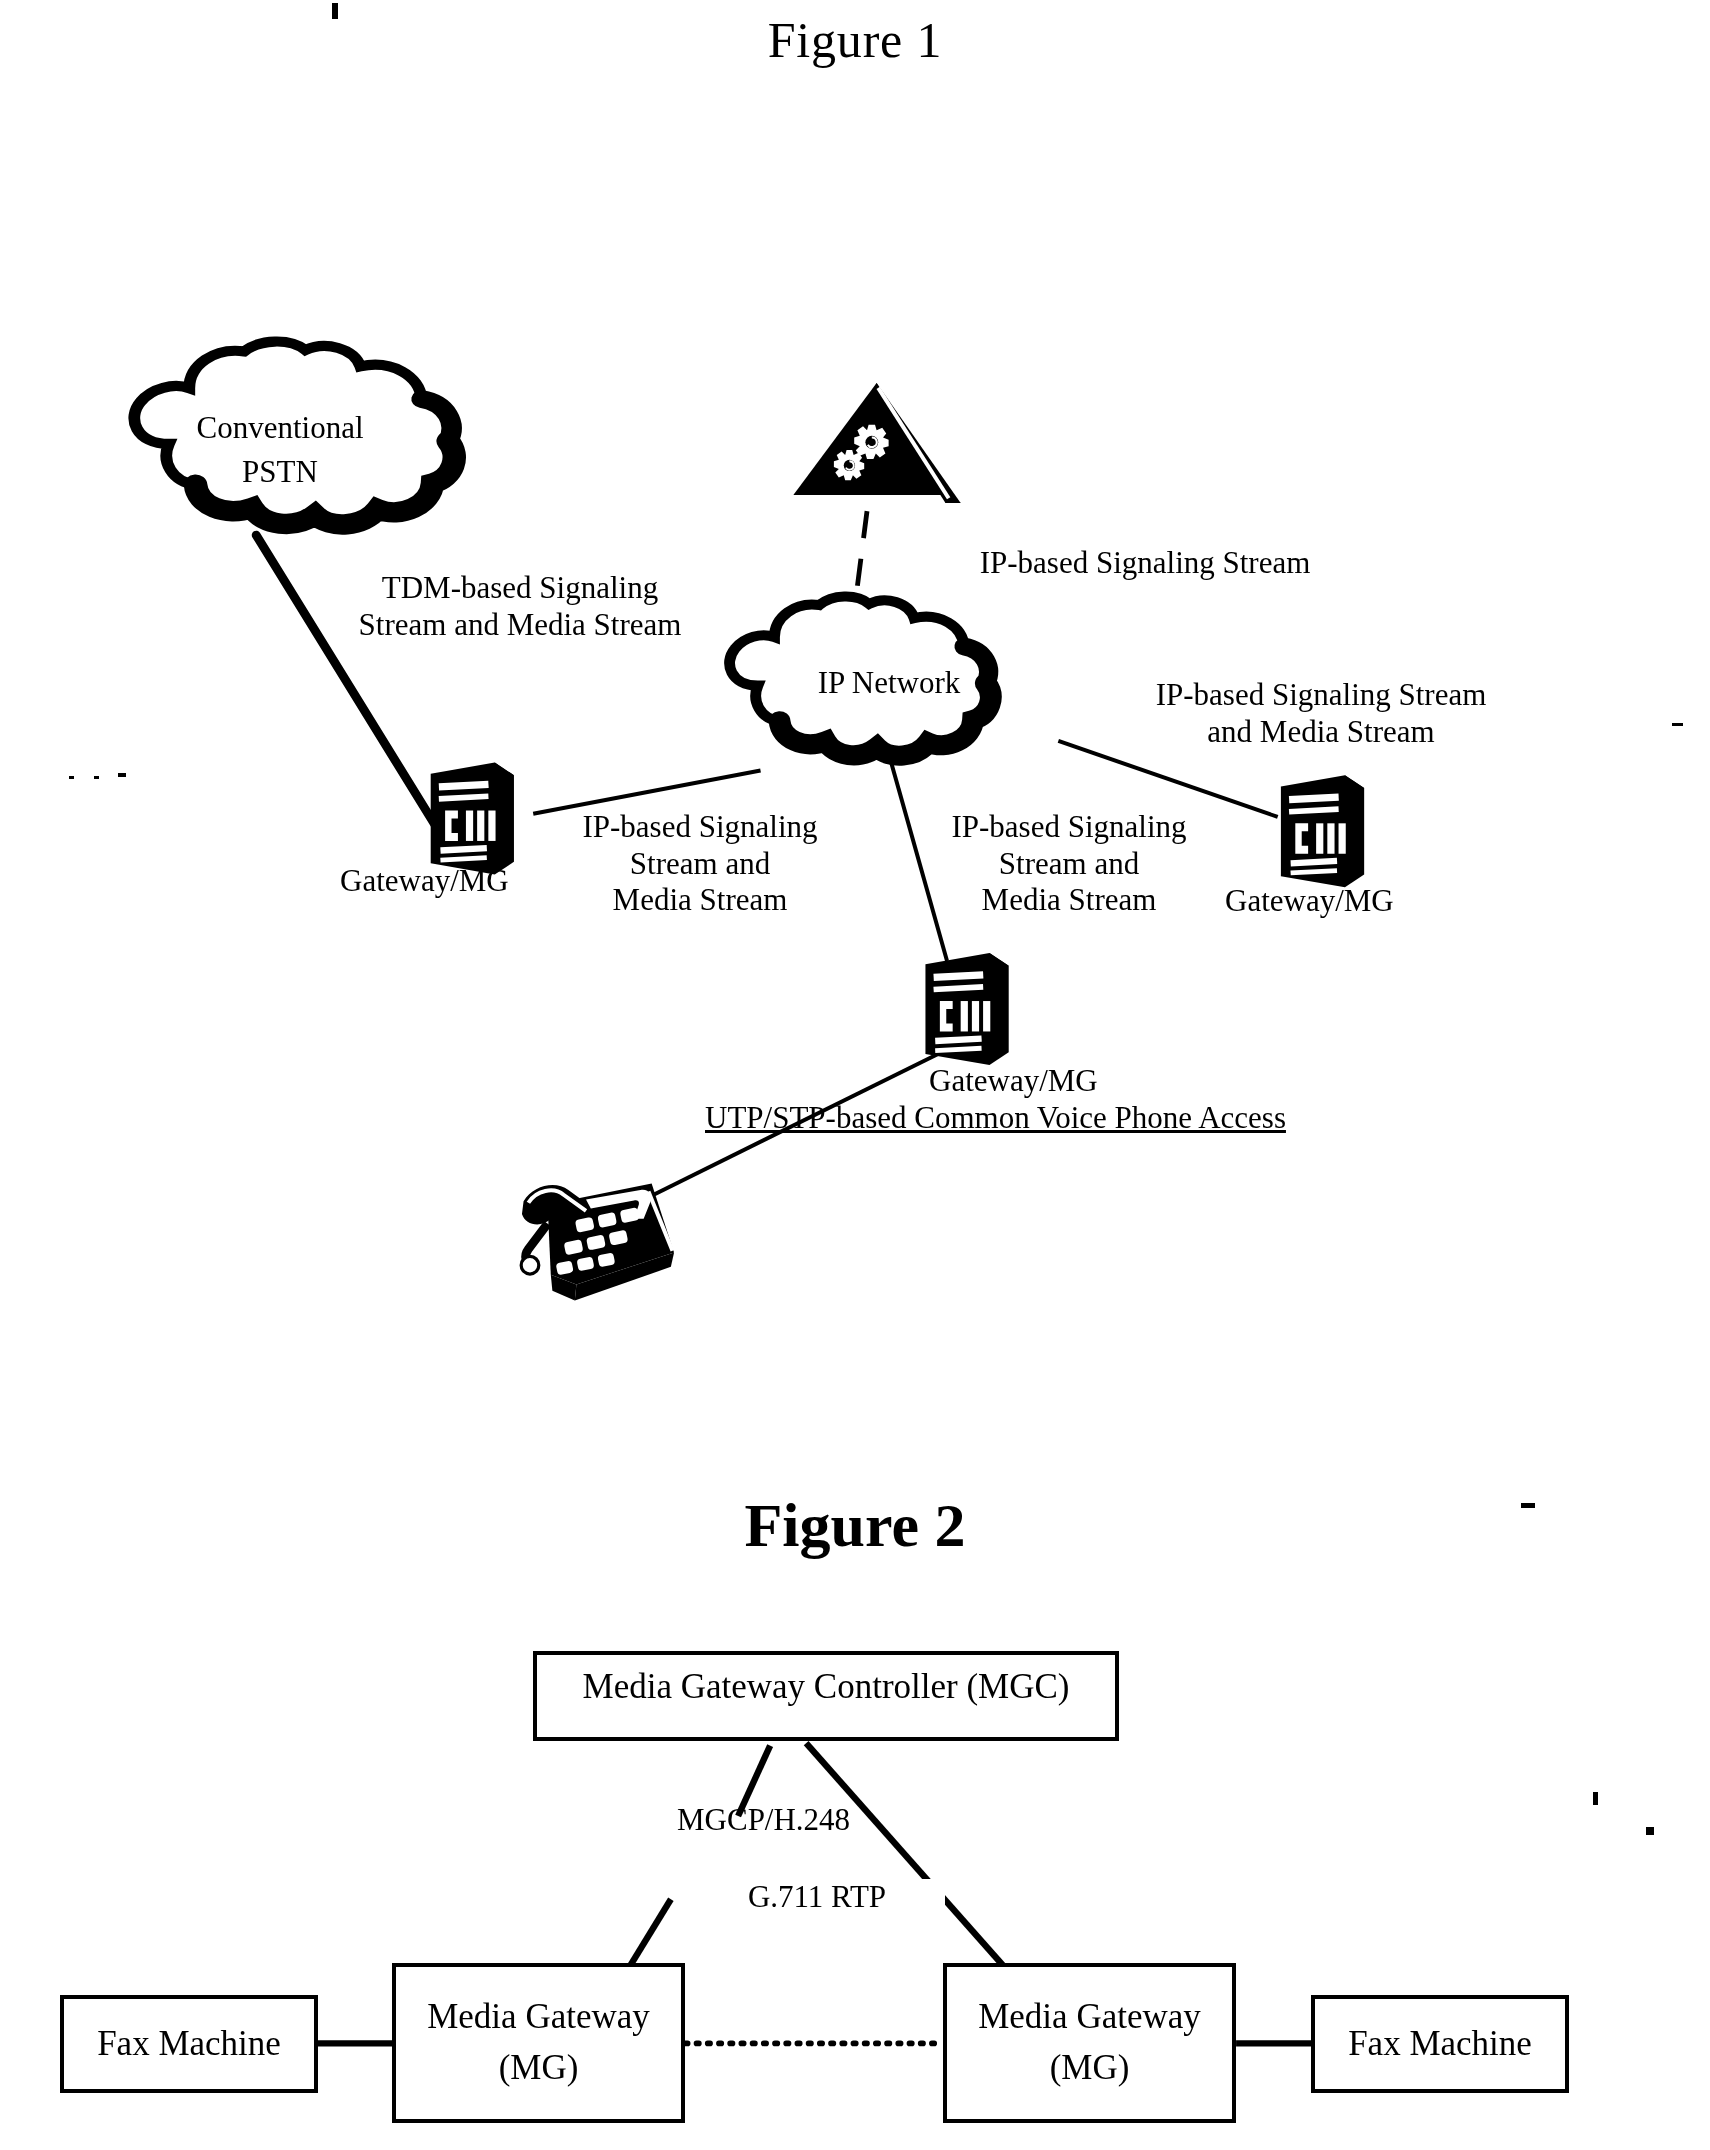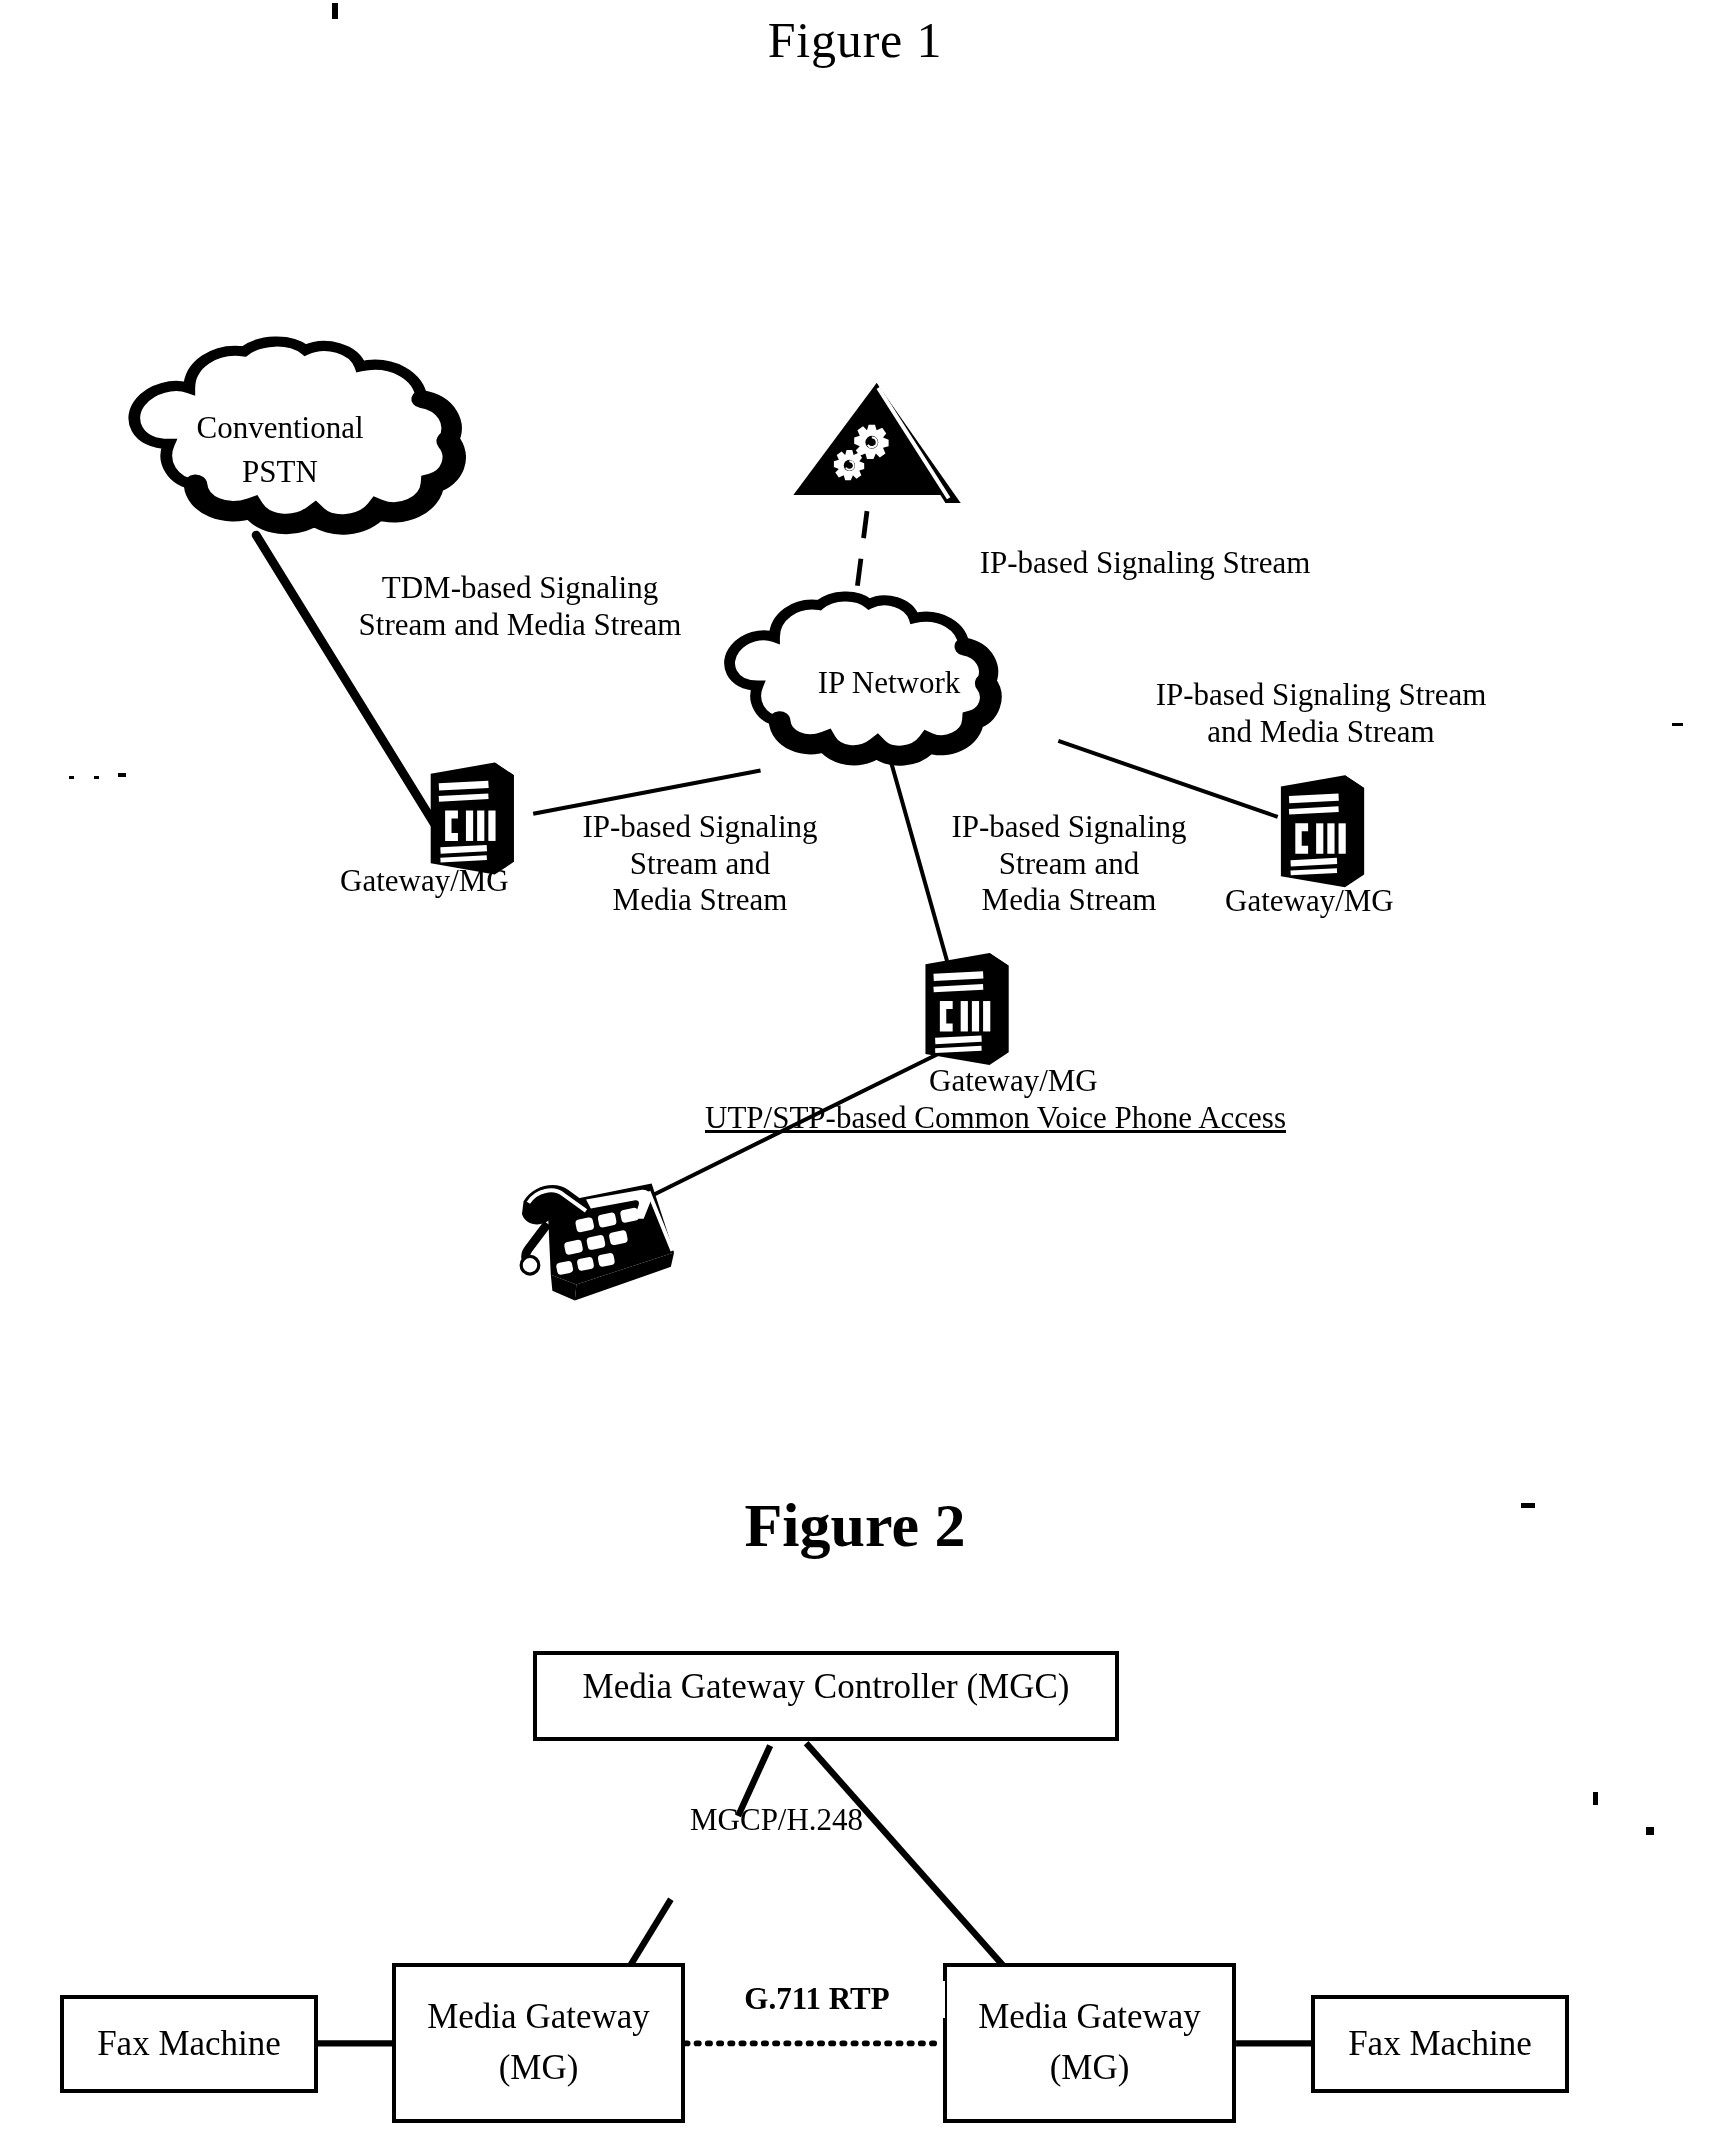--- a/index.html
+++ b/index.html
@@ -265,34 +265,34 @@
 
   <div class="txt lbl" style="left:929px; top:1063px; width:320px;">Gateway/MG</div>
 
   <div class="txt lbl" style="left:705px; top:1100px; width:881px;text-decoration:underline;">UTP/STP-based Common Voice Phone Access</div>
 
   <div class="txt fig-title-bold center" style="left:0; top:1489px; width:1710px;">Figure 2</div>
 
   <div class="box" style="left:533px; top:1651px; width:586px; height:90px;"></div>
   <div class="boxtext" style="left:533px; top:1651px; width:586px; height:73px;">Media Gateway Controller (MGC)</div>
 
-  <div class="txt lbl" style="left:677px; top:1802px; width:384px;margin-left:13px;">MGCP/H.248</div>
+  <div class="txt lbl" style="left:677px; top:1802px; width:384px;">MGCP/H.248</div>
 
   <div class="box" style="left:392px; top:1963px; width:293px; height:160px;"></div>
   <div class="boxtext" style="left:392px; top:1963px; width:293px; height:160px;">
       <div><span>Media Gateway</span><br><span>(MG)</span></div>
     </div>
 
   <div class="box" style="left:943px; top:1963px; width:293px; height:160px;"></div>
   <div class="boxtext" style="left:943px; top:1963px; width:293px; height:160px;">
       <div><span>Media Gateway</span><br><span>(MG)</span></div>
     </div>
 
   <div class="box" style="left:60px; top:1995px; width:258px; height:98px;"></div>
   <div class="boxtext" style="left:60px; top:1995px; width:258px; height:98px;">Fax Machine</div>
 
   <div class="box" style="left:1311px; top:1995px; width:258px; height:98px;"></div>
   <div class="boxtext" style="left:1311px; top:1995px; width:258px; height:98px;">Fax Machine</div>
 
-  <div class="txt lbl center" style="left:689px; top:1981px; width:256px; background:#fff;font-weight:bold;">G.711 RTP</div>
+  <div class="txt lbl center" style="left:689px; top:1879px; width:256px; background:#fff;">G.711 RTP</div>
 
 </div>
 
 
 </body></html>

